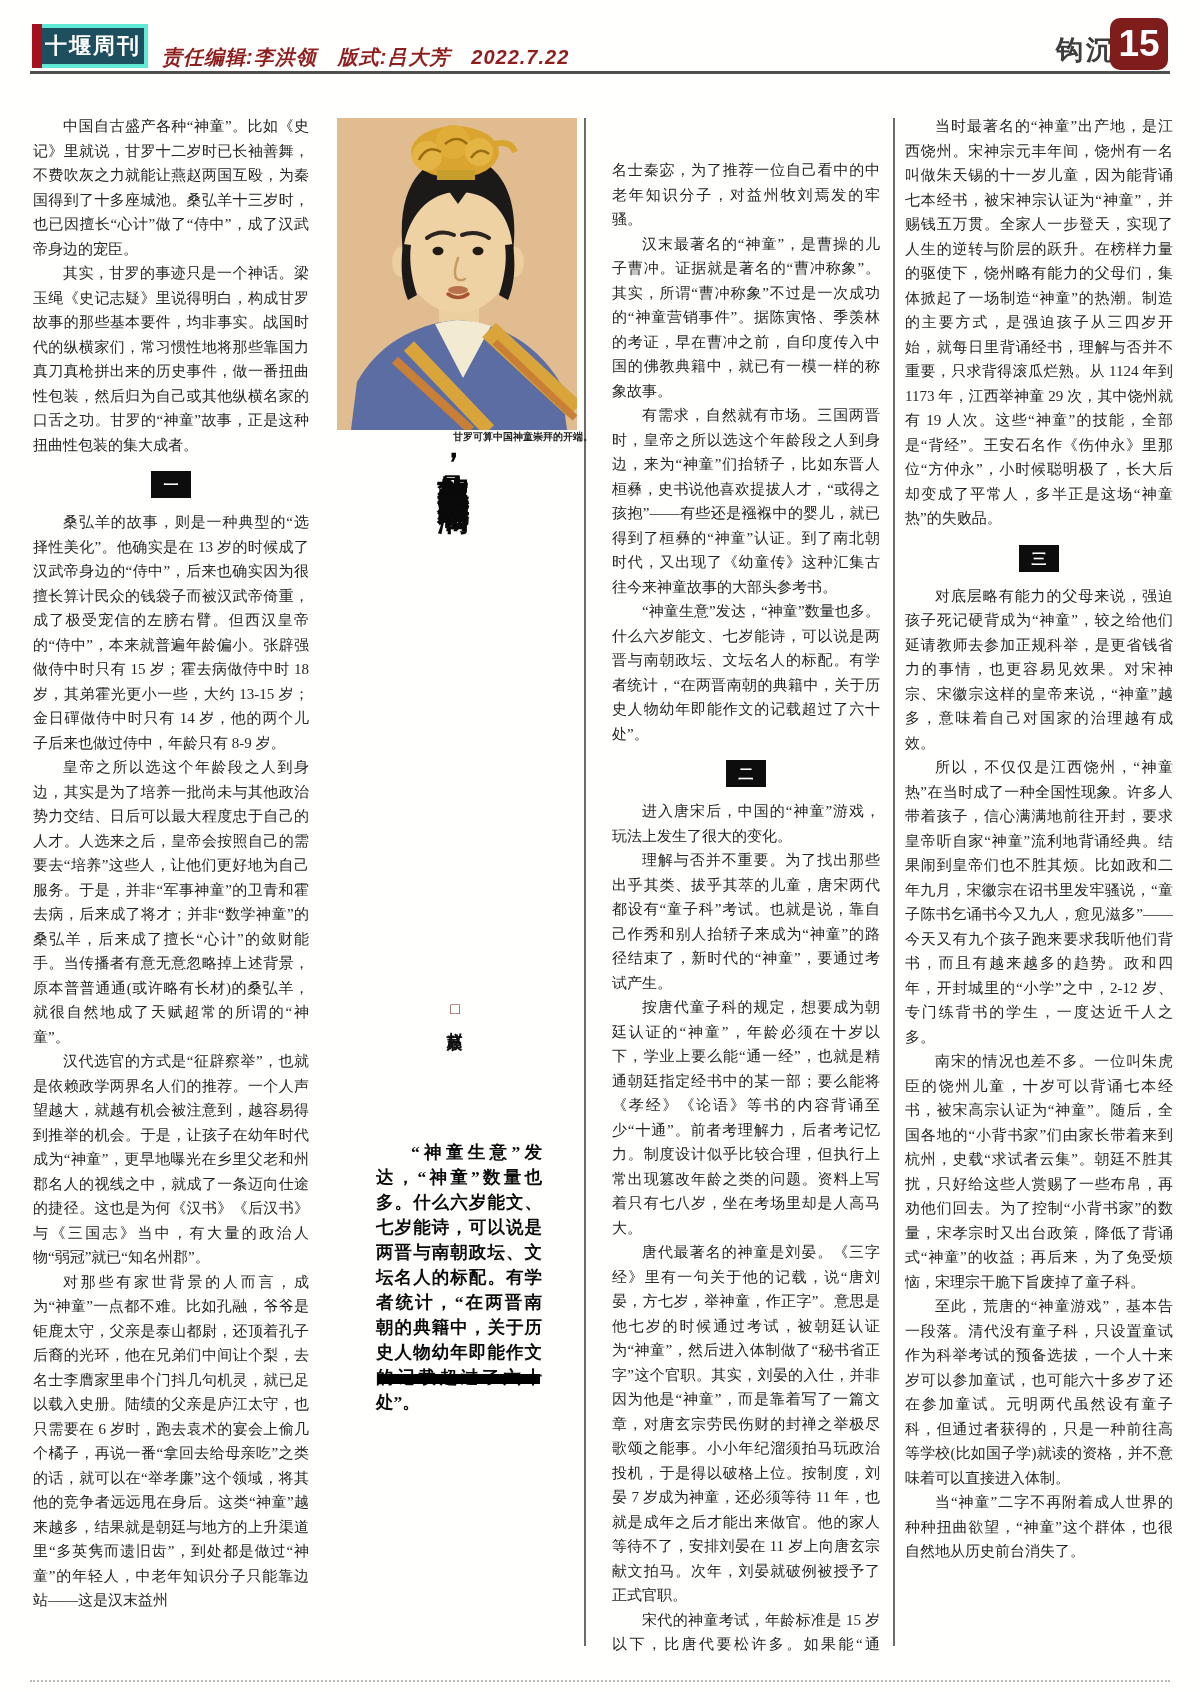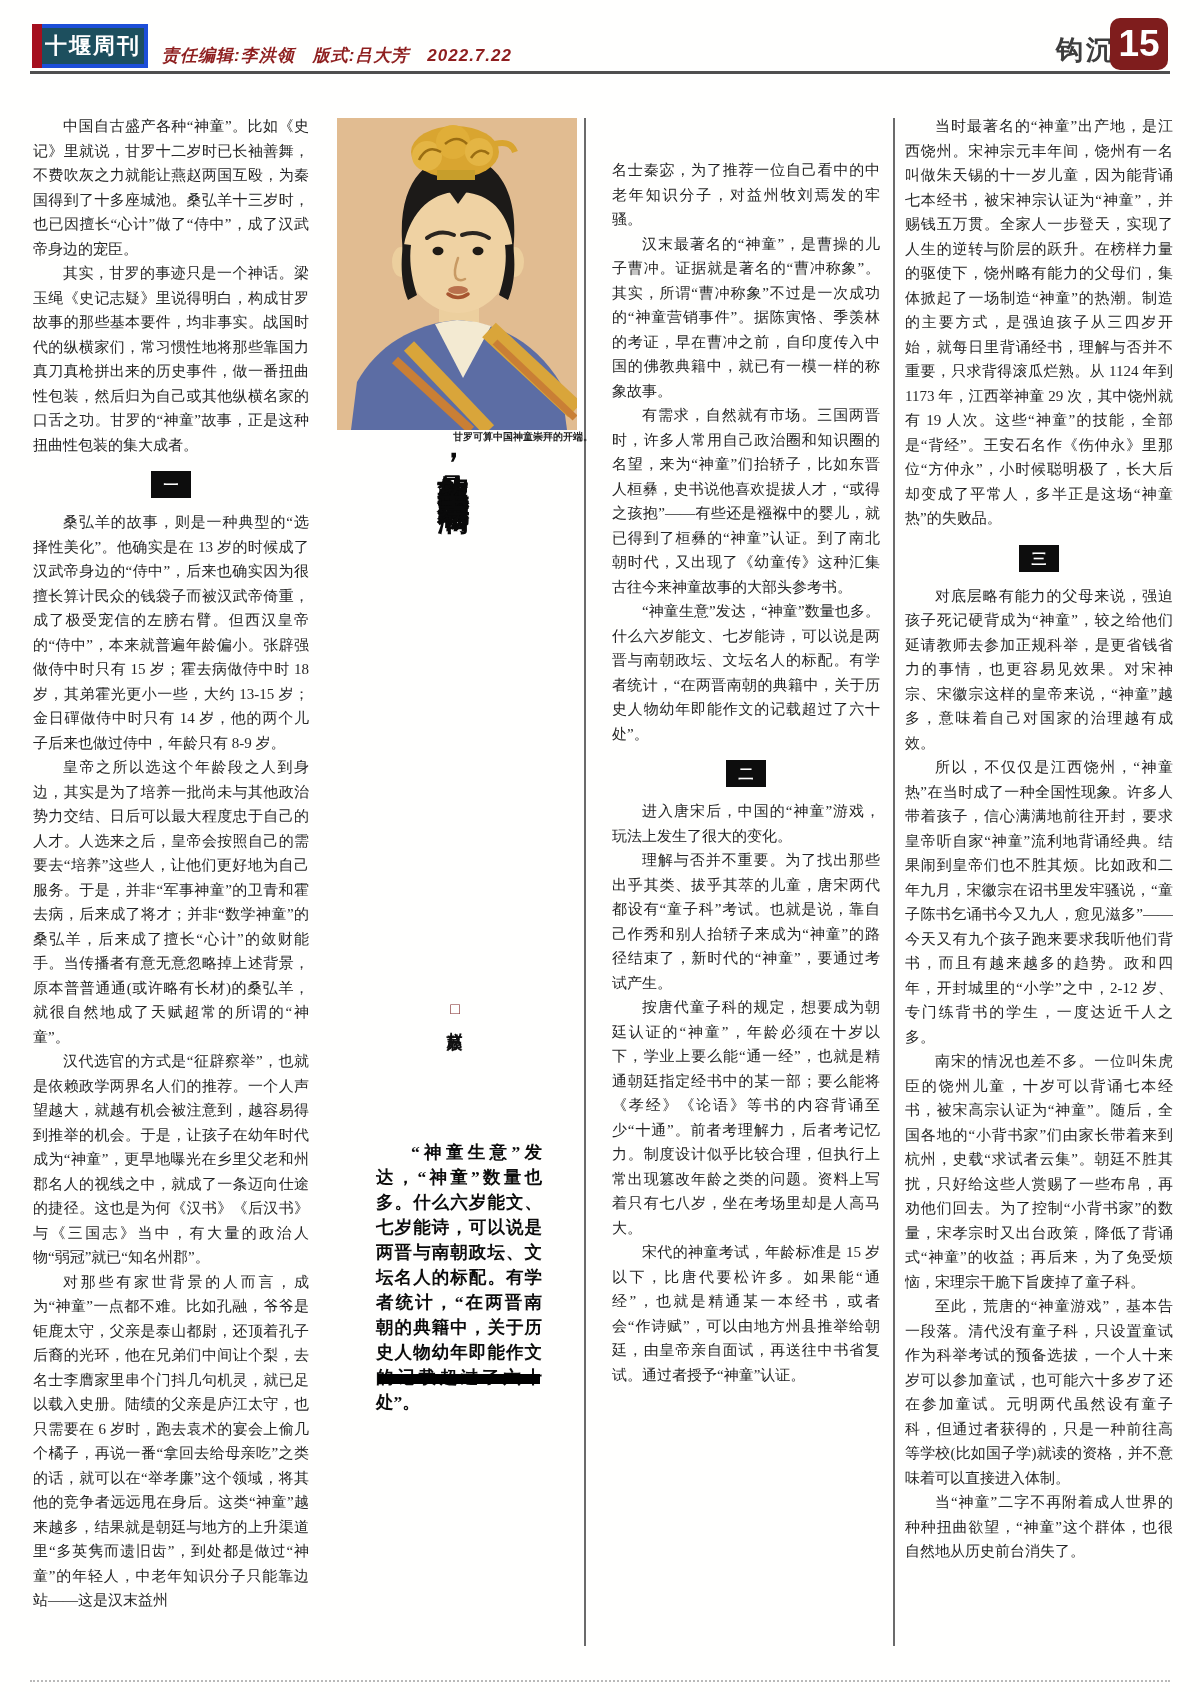--- a/index.html
+++ b/index.html
@@ -1,27 +1,27 @@
 <!DOCTYPE html>
 <html><head>
 <meta charset="utf-8">
 <style>
   * { margin:0; padding:0; box-sizing:border-box; }
   html,body { background:#ffffff; }
   .page { position:relative; width:1200px; height:1692px; background:#fffffe; overflow:hidden;
           font-family:"Liberation Serif", serif; color:#262626; }
 
   
-  .logo { position:absolute; left:32px; top:24px; width:116px; height:44px; background:#1d4ed8; }
+  .logo { position:absolute; left:32px; top:24px; width:116px; height:44px; background:#5eead4; }
   .logo-strip { position:absolute; left:0; top:0; width:10px; height:44px; background:#a50f1e; }
   .logo-inner { position:absolute; left:10px; top:4px; right:4px; bottom:4px; background:#1d4f5e;
                 color:#ffffff; font-family:"Liberation Sans", sans-serif; font-weight:bold;
                 font-size:22px; line-height:36px; text-align:center; letter-spacing:2px; }
   .credits { position:absolute; left:162px; top:44px; font-family:"Liberation Sans", sans-serif;
-             font-weight:bold; font-style:italic; font-size:17px; color:#8e1f1f; letter-spacing:1px; }
+             font-weight:bold; font-style:italic; font-size:20px; color:#8e1f1f; letter-spacing:1px; }
   .section { position:absolute; left:1056px; top:32px; font-family:"Liberation Sans", sans-serif;
              font-weight:bold; font-size:27px; color:#3d3d3d; letter-spacing:3px; }
   .pagenum { position:absolute; left:1110px; top:18px; width:58px; height:52px; background:#7f1d1d;
              border-radius:10px; color:#ffffff; font-family:"Liberation Sans", sans-serif;
              font-weight:bold; font-size:37px; line-height:52px; text-align:center; }
   .hrule { position:absolute; left:30px; top:71px; width:1140px; height:3px; background:#4f4f4f; }
 
   
   .col { position:absolute; top:100px; height:1560px; overflow:hidden;
          font-size:15px; line-height:24.5px; text-align:justify; padding-top:14px; }
@@ -135,26 +135,27 @@
   <div class="author-wrap">
     <div class="author"><span class="box">□</span><span>赵苏辰</span></div>
   </div>
 
   <div class="pull-quote">“神童生意”发达，“神童”数量也多。什么六岁能文、七岁能诗，可以说是两晋与南朝政坛、文坛名人的标配。有学者统计，“在两晋南朝的典籍中，关于历史人物幼年即能作文的记载超过了六十处”。</div>
   <div class="quote-bar"></div>
 
   <div class="col col-3">
     <p class="para no-indent">名士秦宓，为了推荐一位自己看中的中老年知识分子，对益州牧刘焉发的牢骚。</p>
     <p class="para">汉末最著名的“神童”，是曹操的儿子曹冲。证据就是著名的“曹冲称象”。其实，所谓“曹冲称象”不过是一次成功的“神童营销事件”。据陈寅恪、季羡林的考证，早在曹冲之前，自印度传入中国的佛教典籍中，就已有一模一样的称象故事。</p>
-    <p class="para">有需求，自然就有市场。三国两晋时，许多人常用自己政治圈和知识圈的名望，来为“神童”们抬轿子，比如东晋人桓彝，史书说他喜欢提拔人才，“或得之孩抱”——有些还是襁褓中的婴儿，就已得到了桓彝的“神童”认证。到了南北朝时代，又出现了《幼童传》这种汇集古往今来神童故事的大部头参考书。</p>
+    <p class="para">有需求，自然就有市场。三国两晋时，皇帝之所以选这个年龄段之人到身边，来为“神童”们抬轿子，比如东晋人桓彝，史书说他喜欢提拔人才，“或得之孩抱”——有些还是襁褓中的婴儿，就已得到了桓彝的“神童”认证。到了南北朝时代，又出现了《幼童传》这种汇集古往今来神童故事的大部头参考书。</p>
     <p class="para">“神童生意”发达，“神童”数量也多。什么六岁能文、七岁能诗，可以说是两晋与南朝政坛、文坛名人的标配。有学者统计，“在两晋南朝的典籍中，关于历史人物幼年即能作文的记载超过了六十处”。</p>
     <div class="sec-divider">二</div>
     <p class="para">进入唐宋后，中国的“神童”游戏，玩法上发生了很大的变化。</p>
     <p class="para">理解与否并不重要。为了找出那些出乎其类、拔乎其萃的儿童，唐宋两代都设有“童子科”考试。也就是说，靠自己作秀和别人抬轿子来成为“神童”的路径结束了，新时代的“神童”，要通过考试产生。</p>
     <p class="para">按唐代童子科的规定，想要成为朝廷认证的“神童”，年龄必须在十岁以下，学业上要么能“通一经”，也就是精通朝廷指定经书中的某一部；要么能将《孝经》《论语》等书的内容背诵至少“十通”。前者考理解力，后者考记忆力。制度设计似乎比较合理，但执行上常出现篡改年龄之类的问题。资料上写着只有七八岁，坐在考场里却是人高马大。</p>
+    <p class="para">唐代最著名的神童是刘晏。《三字经》里有一句关于他的记载，说“唐刘晏，方七岁，举神童，作正字”。意思是他七岁的时候通过考试，被朝廷认证为“神童”，然后进入体制做了“秘书省正字”这个官职。其实，刘晏的入仕，并非因为他是“神童”，而是靠着写了一篇文章，对唐玄宗劳民伤财的封禅之举极尽歌颂之能事。小小年纪溜须拍马玩政治投机，于是得以破格上位。按制度，刘晏 7 岁成为神童，还必须等待 11 年，也就是成年之后才能出来做官。他的家人等待不了，安排刘晏在 11 岁上向唐玄宗献文拍马。次年，刘晏就破例被授予了正式官职。</p>
     <p class="para">宋代的神童考试，年龄标准是 15 岁以下，比唐代要松许多。如果能“通经”，也就是精通某一本经书，或者会“作诗赋”，可以由地方州县推举给朝廷，由皇帝亲自面试，再送往中书省复试。通过者授予“神童”认证。</p>
   </div>
 
   <div class="col col-4">
     <p class="para">当时最著名的“神童”出产地，是江西饶州。宋神宗元丰年间，饶州有一名叫做朱天锡的十一岁儿童，因为能背诵七本经书，被宋神宗认证为“神童”，并赐钱五万贯。全家人一步登天，实现了人生的逆转与阶层的跃升。在榜样力量的驱使下，饶州略有能力的父母们，集体掀起了一场制造“神童”的热潮。制造的主要方式，是强迫孩子从三四岁开始，就每日里背诵经书，理解与否并不重要，只求背得滚瓜烂熟。从 1124 年到 1173 年，江西举神童 29 次，其中饶州就有 19 人次。这些“神童”的技能，全部是“背经”。王安石名作《伤仲永》里那位“方仲永”，小时候聪明极了，长大后却变成了平常人，多半正是这场“神童热”的失败品。</p>
     <div class="sec-divider">三</div>
     <p class="para">对底层略有能力的父母来说，强迫孩子死记硬背成为“神童”，较之给他们延请教师去参加正规科举，是更省钱省力的事情，也更容易见效果。对宋神宗、宋徽宗这样的皇帝来说，“神童”越多，意味着自己对国家的治理越有成效。</p>
     <p class="para">所以，不仅仅是江西饶州，“神童热”在当时成了一种全国性现象。许多人带着孩子，信心满满地前往开封，要求皇帝听自家“神童”流利地背诵经典。结果闹到皇帝们也不胜其烦。比如政和二年九月，宋徽宗在诏书里发牢骚说，“童子陈书乞诵书今又九人，愈见滋多”——今天又有九个孩子跑来要求我听他们背书，而且有越来越多的趋势。政和四年，开封城里的“小学”之中，2-12 岁、专门练背书的学生，一度达近千人之多。</p>
     <p class="para">南宋的情况也差不多。一位叫朱虎臣的饶州儿童，十岁可以背诵七本经书，被宋高宗认证为“神童”。随后，全国各地的“小背书家”们由家长带着来到杭州，史载“求试者云集”。朝廷不胜其扰，只好给这些人赏赐了一些布帛，再劝他们回去。为了控制“小背书家”的数量，宋孝宗时又出台政策，降低了背诵式“神童”的收益；再后来，为了免受烦恼，宋理宗干脆下旨废掉了童子科。</p>
     <p class="para">至此，荒唐的“神童游戏”，基本告一段落。清代没有童子科，只设置童试作为科举考试的预备选拔，一个人十来岁可以参加童试，也可能六十多岁了还在参加童试。元明两代虽然设有童子科，但通过者获得的，只是一种前往高等学校(比如国子学)就读的资格，并不意味着可以直接进入体制。</p>

